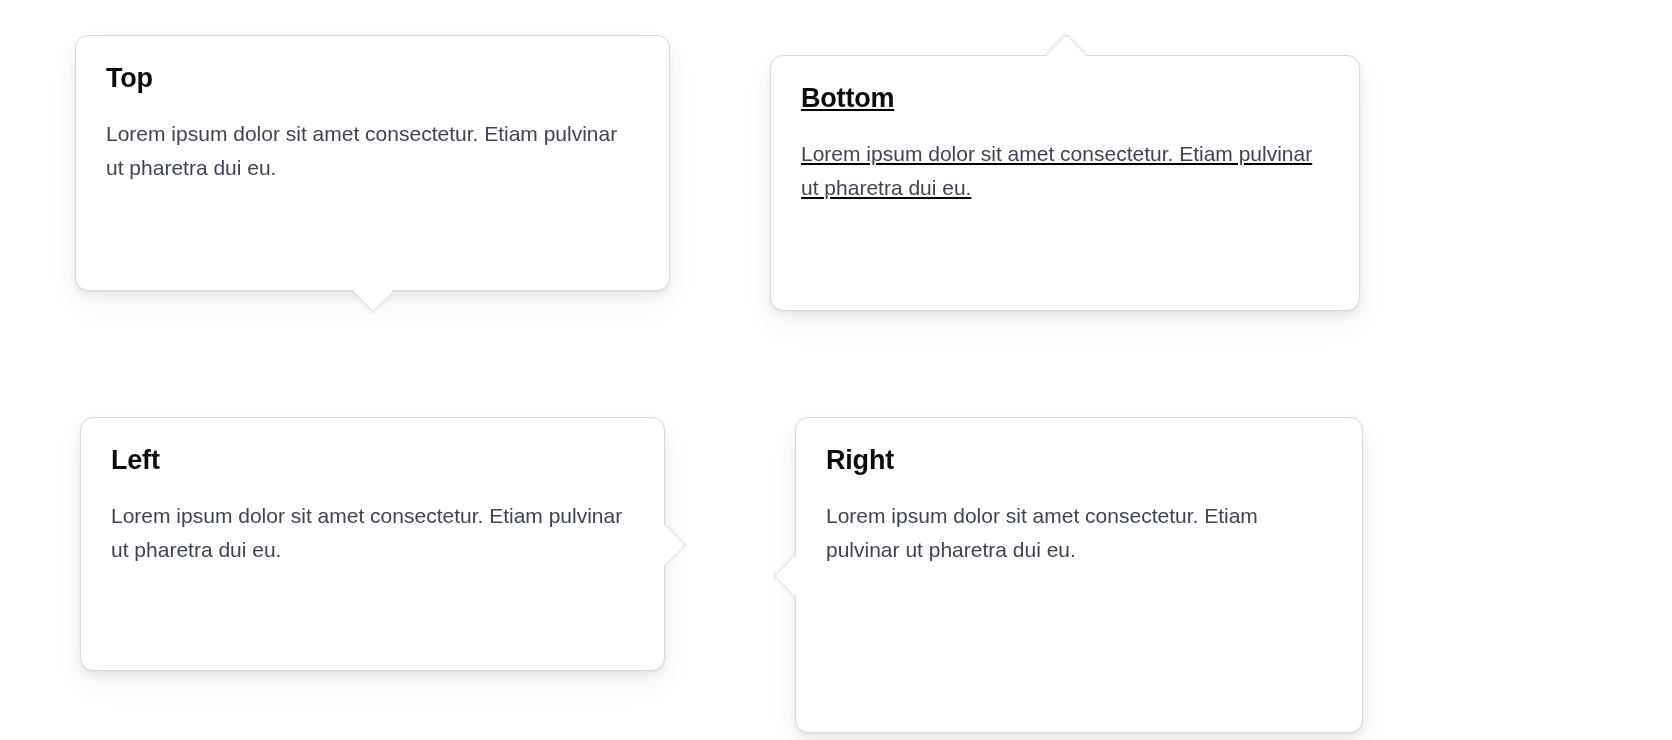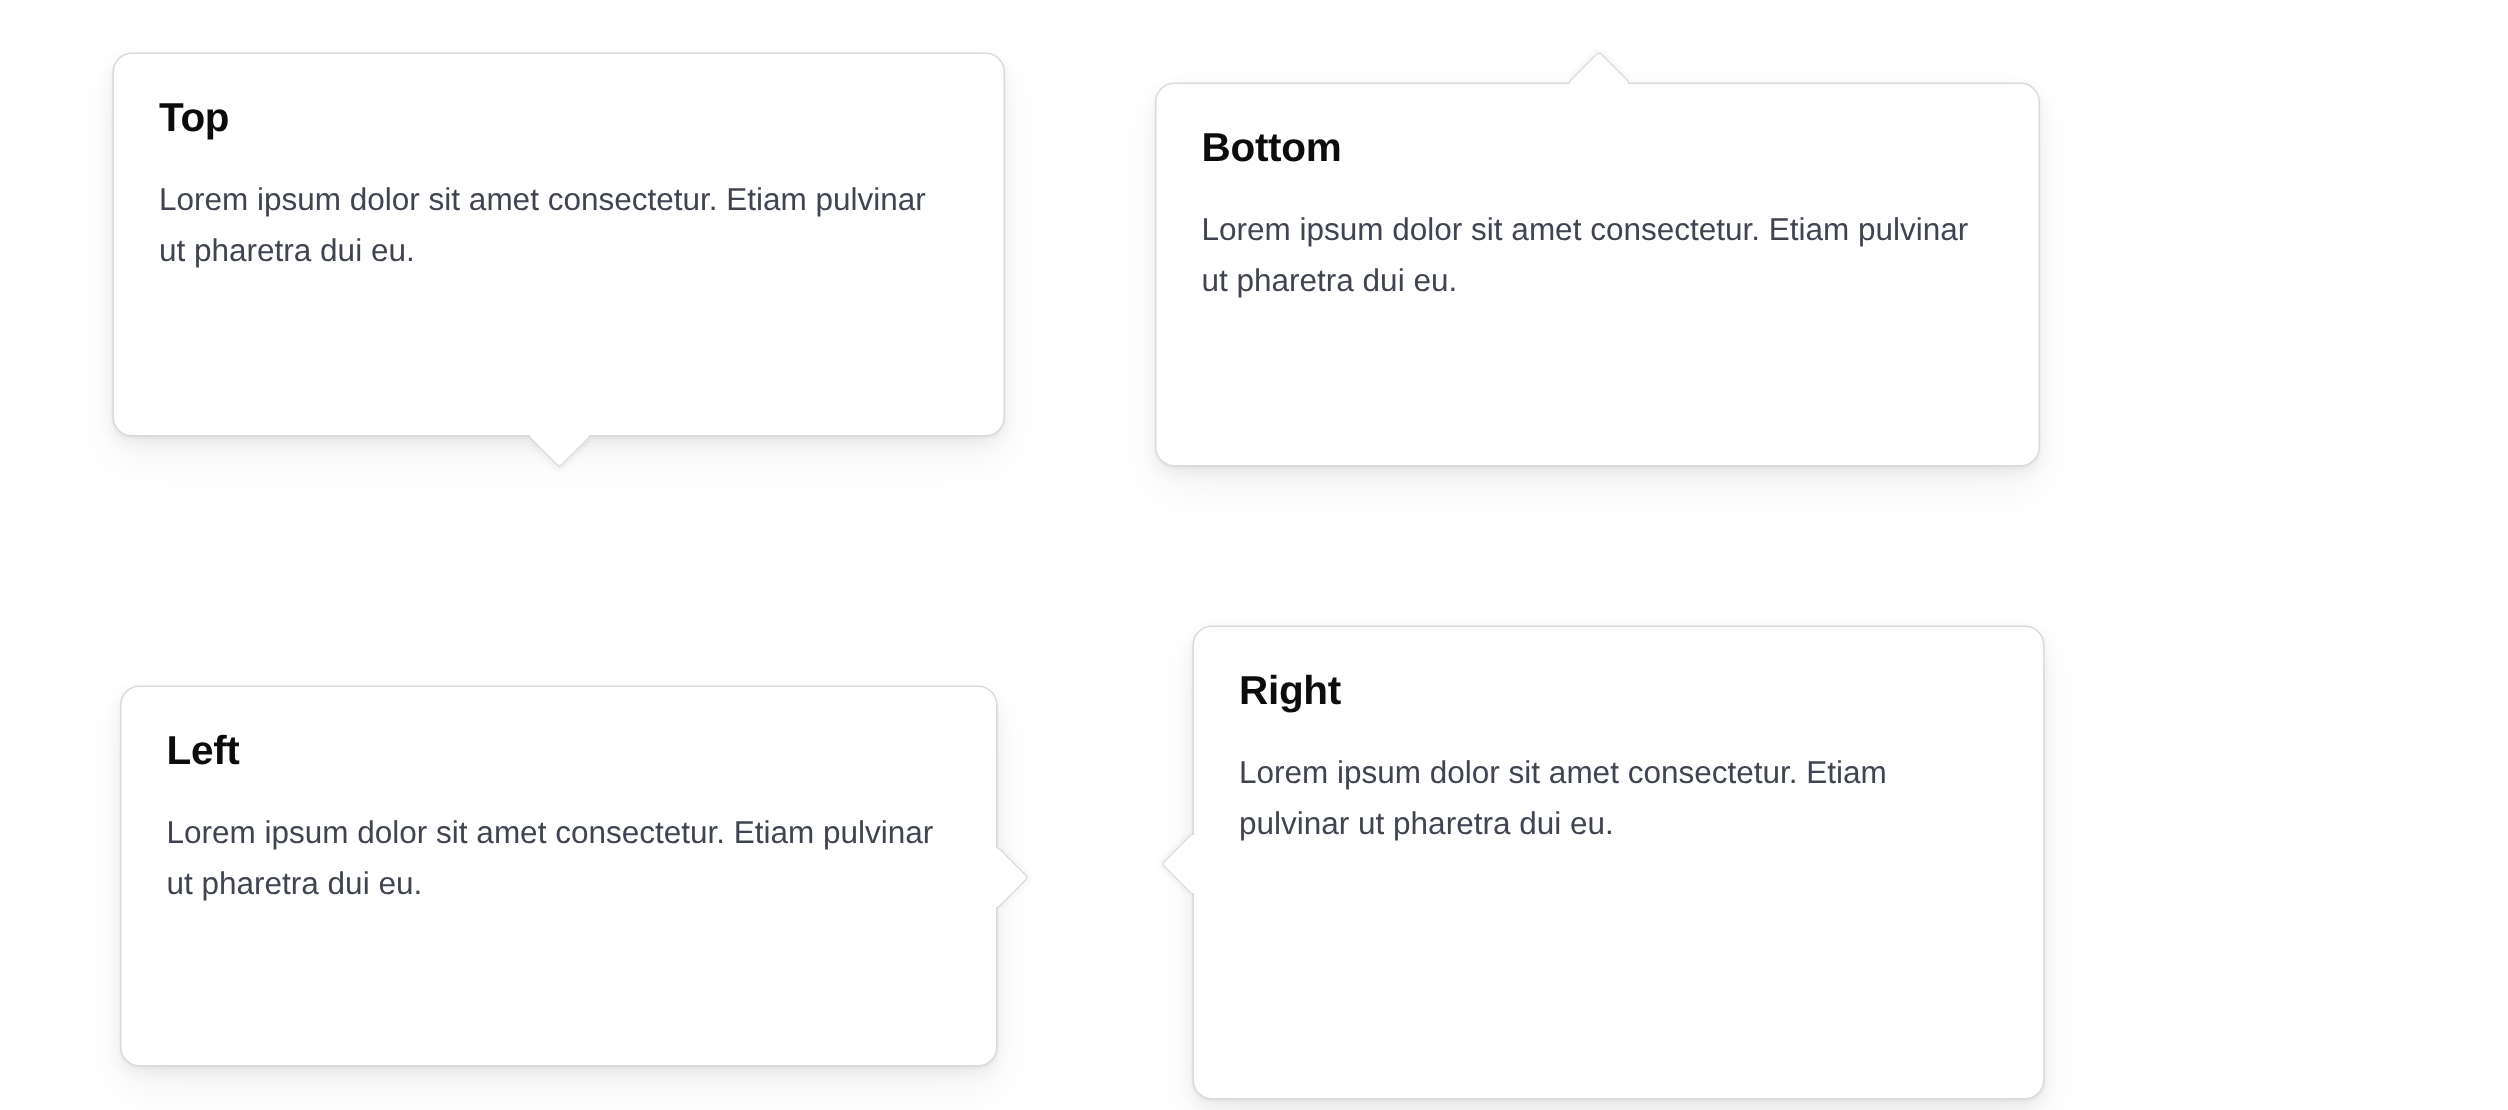--- a/index.html
+++ b/index.html
@@ -109,27 +109,27 @@
     left: 75px;
     top: 35px;
     width: 595px;
     height: 256px;
   }
   #popover-bottom {
     left: 770px;
     top: 55px;
     width: 590px;
     height: 256px;
+    text-decoration: underline;
   }
   #popover-left {
     left: 80px;
     top: 417px;
     width: 585px;
     height: 254px;
-    margin-top: 40px;
   }
   #popover-right {
     left: 795px;
     top: 417px;
     width: 568px;
     height: 316px;
   }
 </style>
 </head>
 <body>

